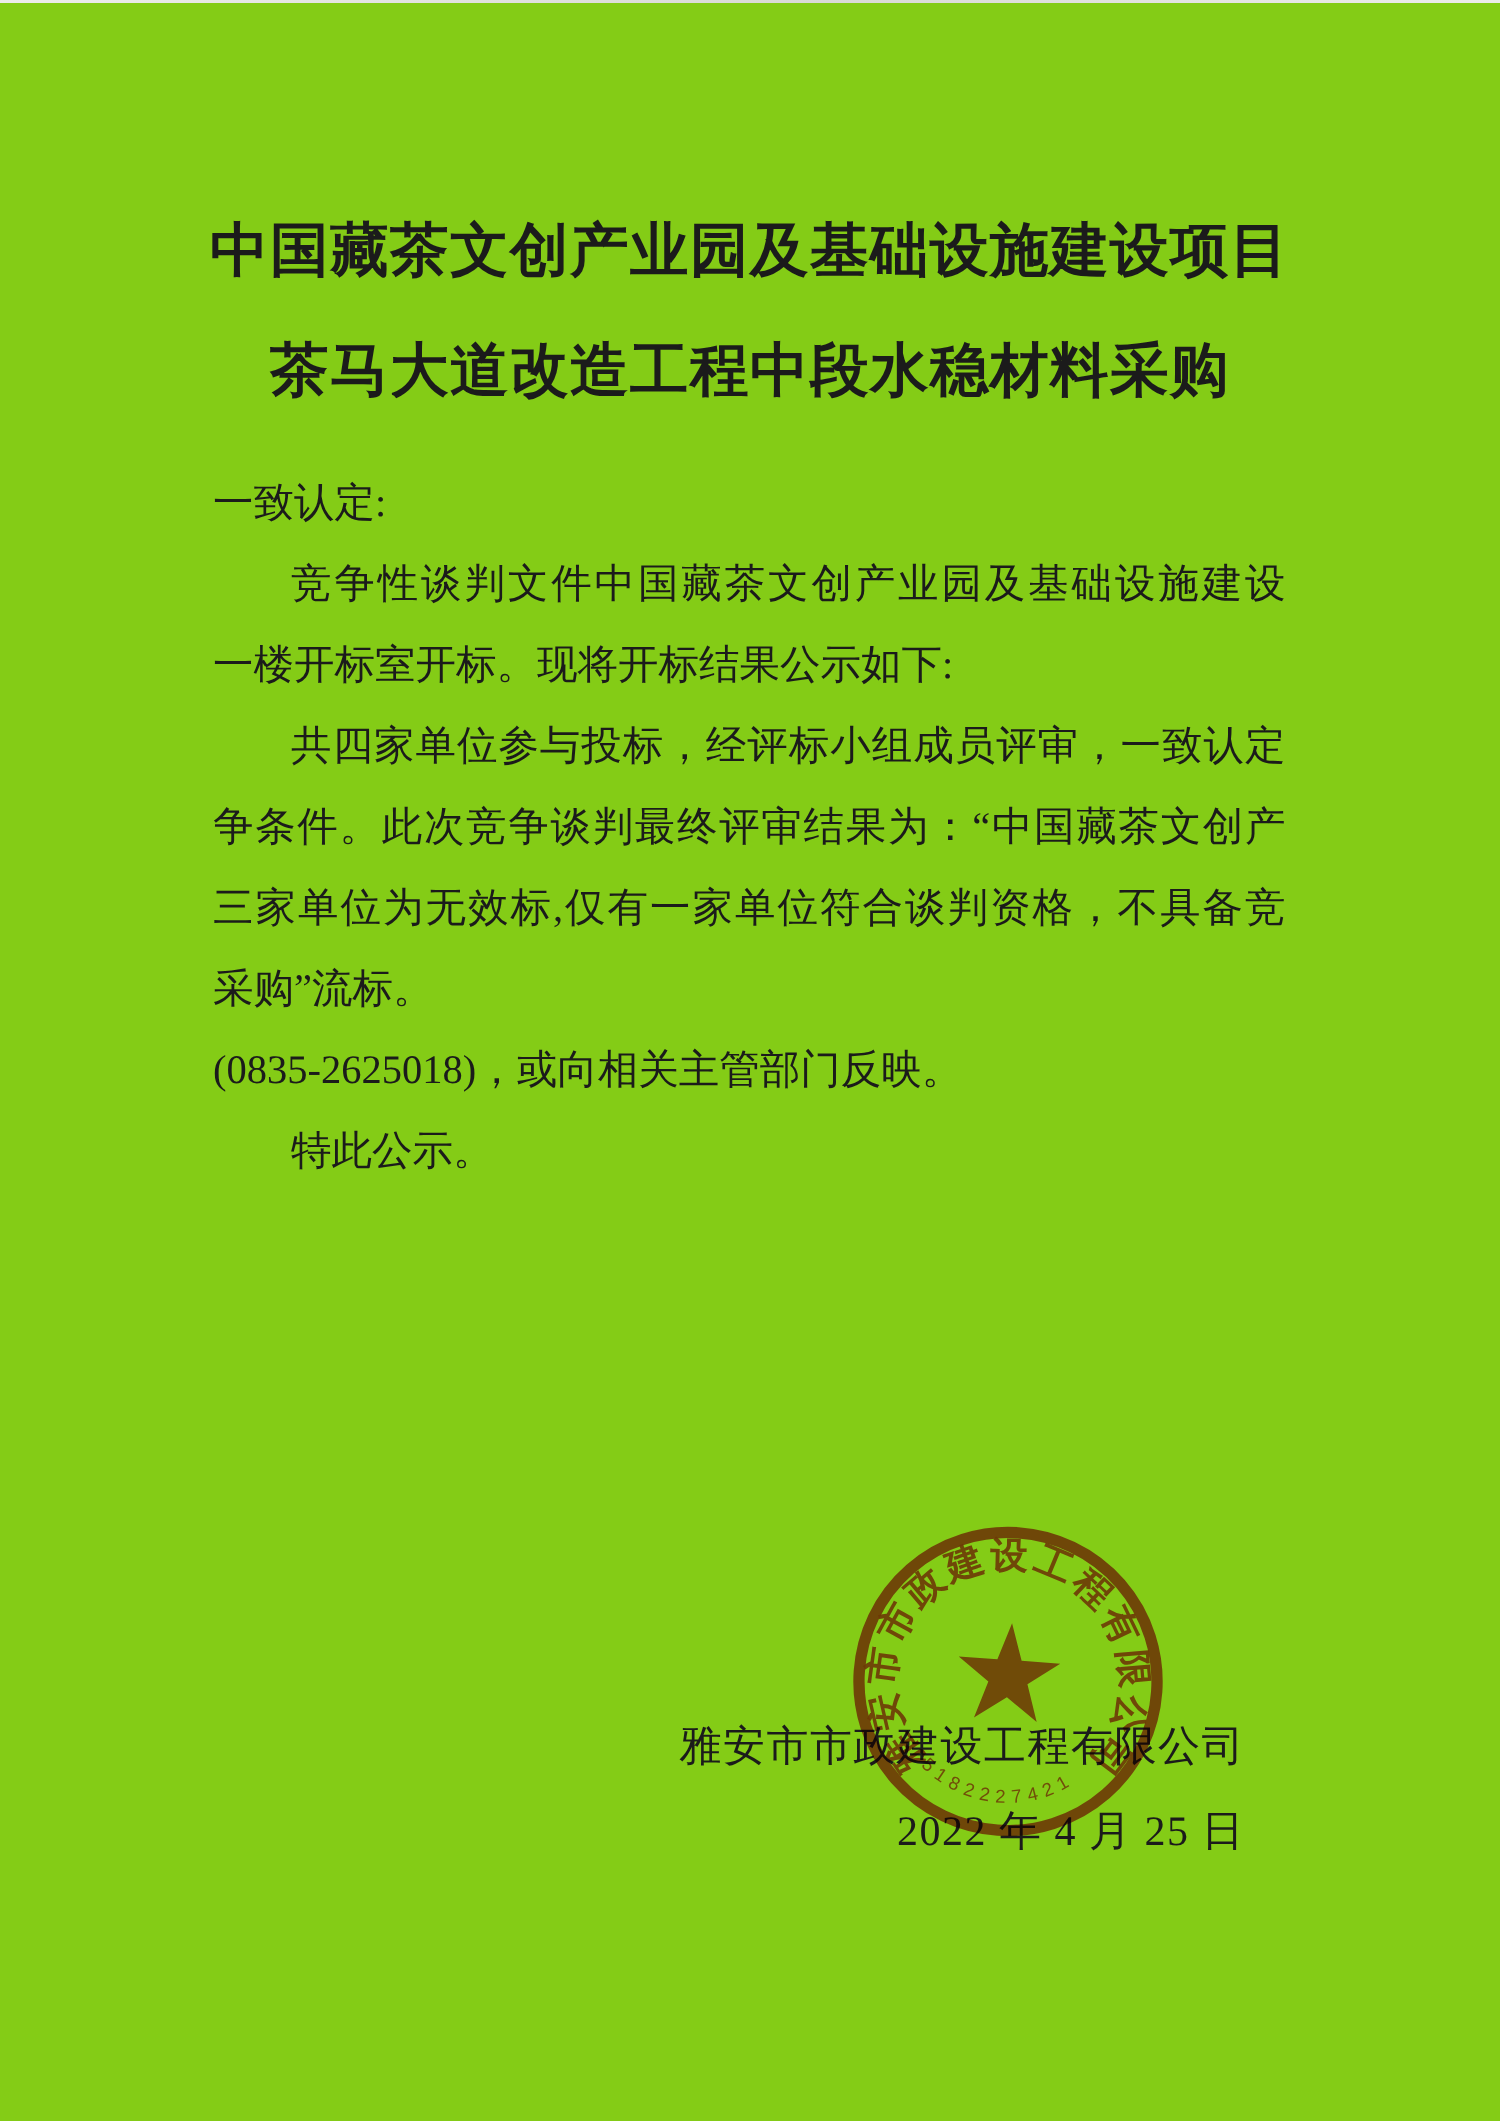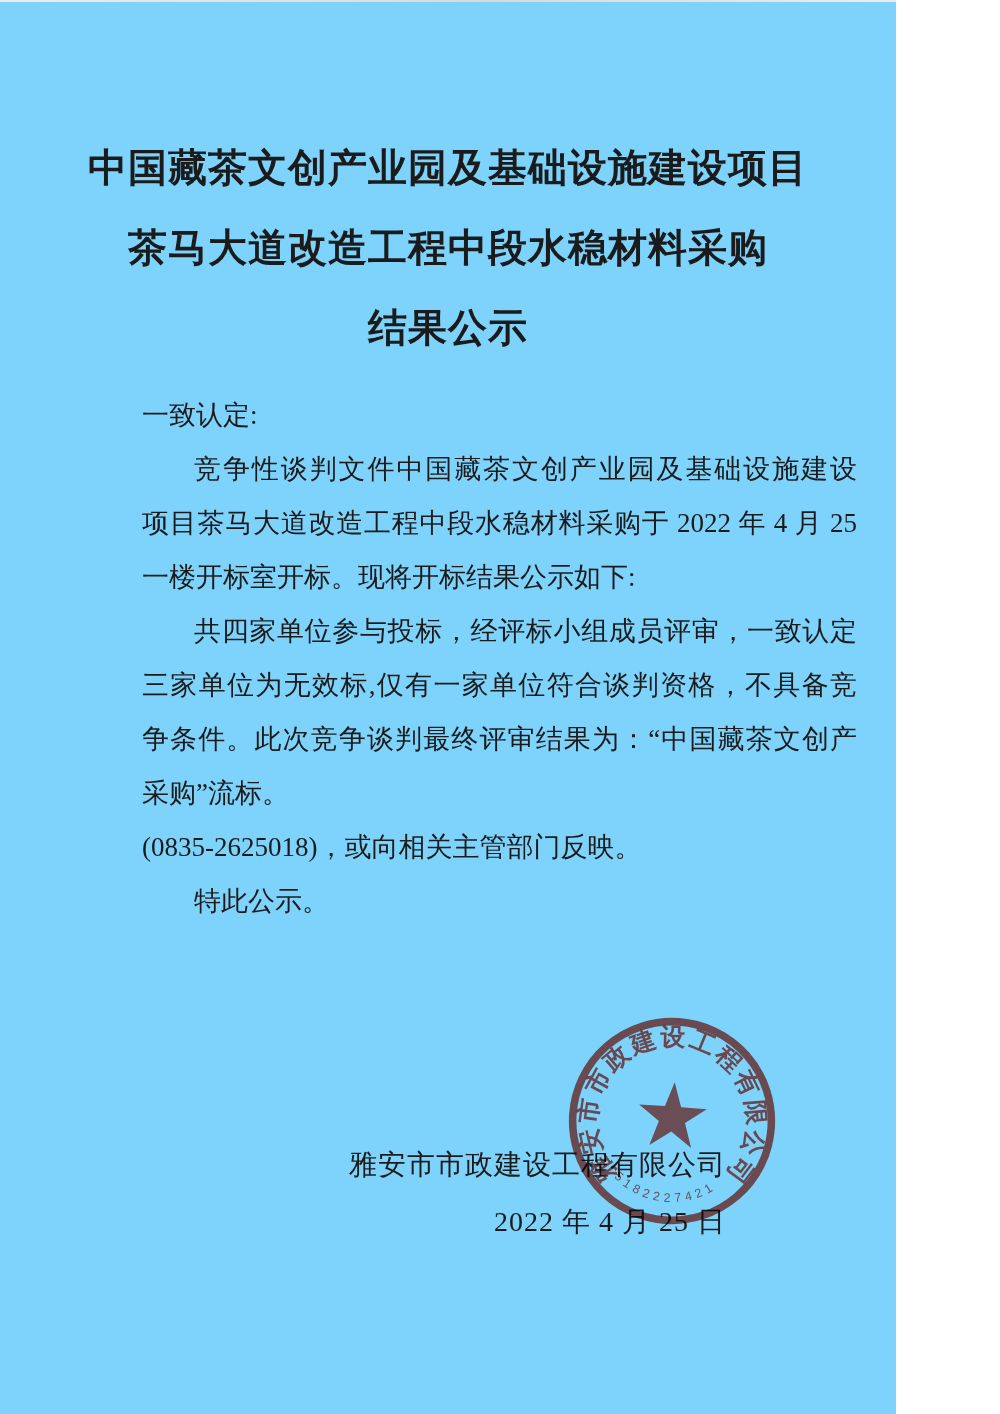--- a/index.html
+++ b/index.html
@@ -1,19 +1,19 @@
 <!DOCTYPE html>
 <html><head>
 <meta charset="utf-8">
 <style>
   html,body{margin:0;padding:0;background:#ffffff;}
   .page{
     position:relative;
-    width:896px;height:1414px;
-    background:#7dd3fc;
+    width:1000px;height:1414px;
+    background:#84cc16;
     overflow:hidden;
     font-family:"Liberation Serif","DejaVu Serif",serif;
     color:#1b1b1b;
   }
   .page::before{
     content:"";
     position:absolute;top:0;left:0;right:0;height:2px;
     background:linear-gradient(90deg,#ececea, #d9d9d5 55%, #ececea);
   }
   .title-wrap{padding-top:128px;}
@@ -61,33 +61,31 @@
   }
 </style>
 </head>
 <body>
 
 <div class="page">
 
   <div class="title-wrap">
     <div class="title-line">中国藏茶文创产业园及基础设施建设项目</div>
     <div class="title-line">茶马大道改造工程中段水稳材料采购</div>
-    <div class="title-line">结果公示</div>
   </div>
 
   <div class="content">
     <div class="bline">一致认定:</div>
 
     <div class="bline jst ind"><span>竞争性谈判文件</span><span class="useg">中国藏茶文创产业园及基础设施建设</span></div>
-    <div class="bline jst"><span class="useg">项目茶马大道改造工程中段水稳材料采购</span><span>于 2022 年 4 月 25</span></div>
     <div class="bline">一楼开标室开标。现将开标结果公示如下:</div>
 
     <div class="bline jst ind">共四家单位参与投标，经评标小组成员评审，一致认定</div>
+    <div class="bline jst">争条件。此次竞争谈判最终评审结果为：“中国藏茶文创产</div>
     <div class="bline jst">三家单位为无效标,仅有一家单位符合谈判资格，不具备竞</div>
-    <div class="bline jst">争条件。此次竞争谈判最终评审结果为：“中国藏茶文创产</div>
     <div class="bline">采购”流标。</div>
 
     <div class="bline">(0835-2625018)，或向相关主管部门反映。</div>
 
     <div class="bline ind">特此公示。</div>
   </div>
 
   <div class="sig">
     <div class="sig-line">雅安市市政建设工程有限公司</div>
     <div class="sig-line">2022 年 4 月 25 日</div>

